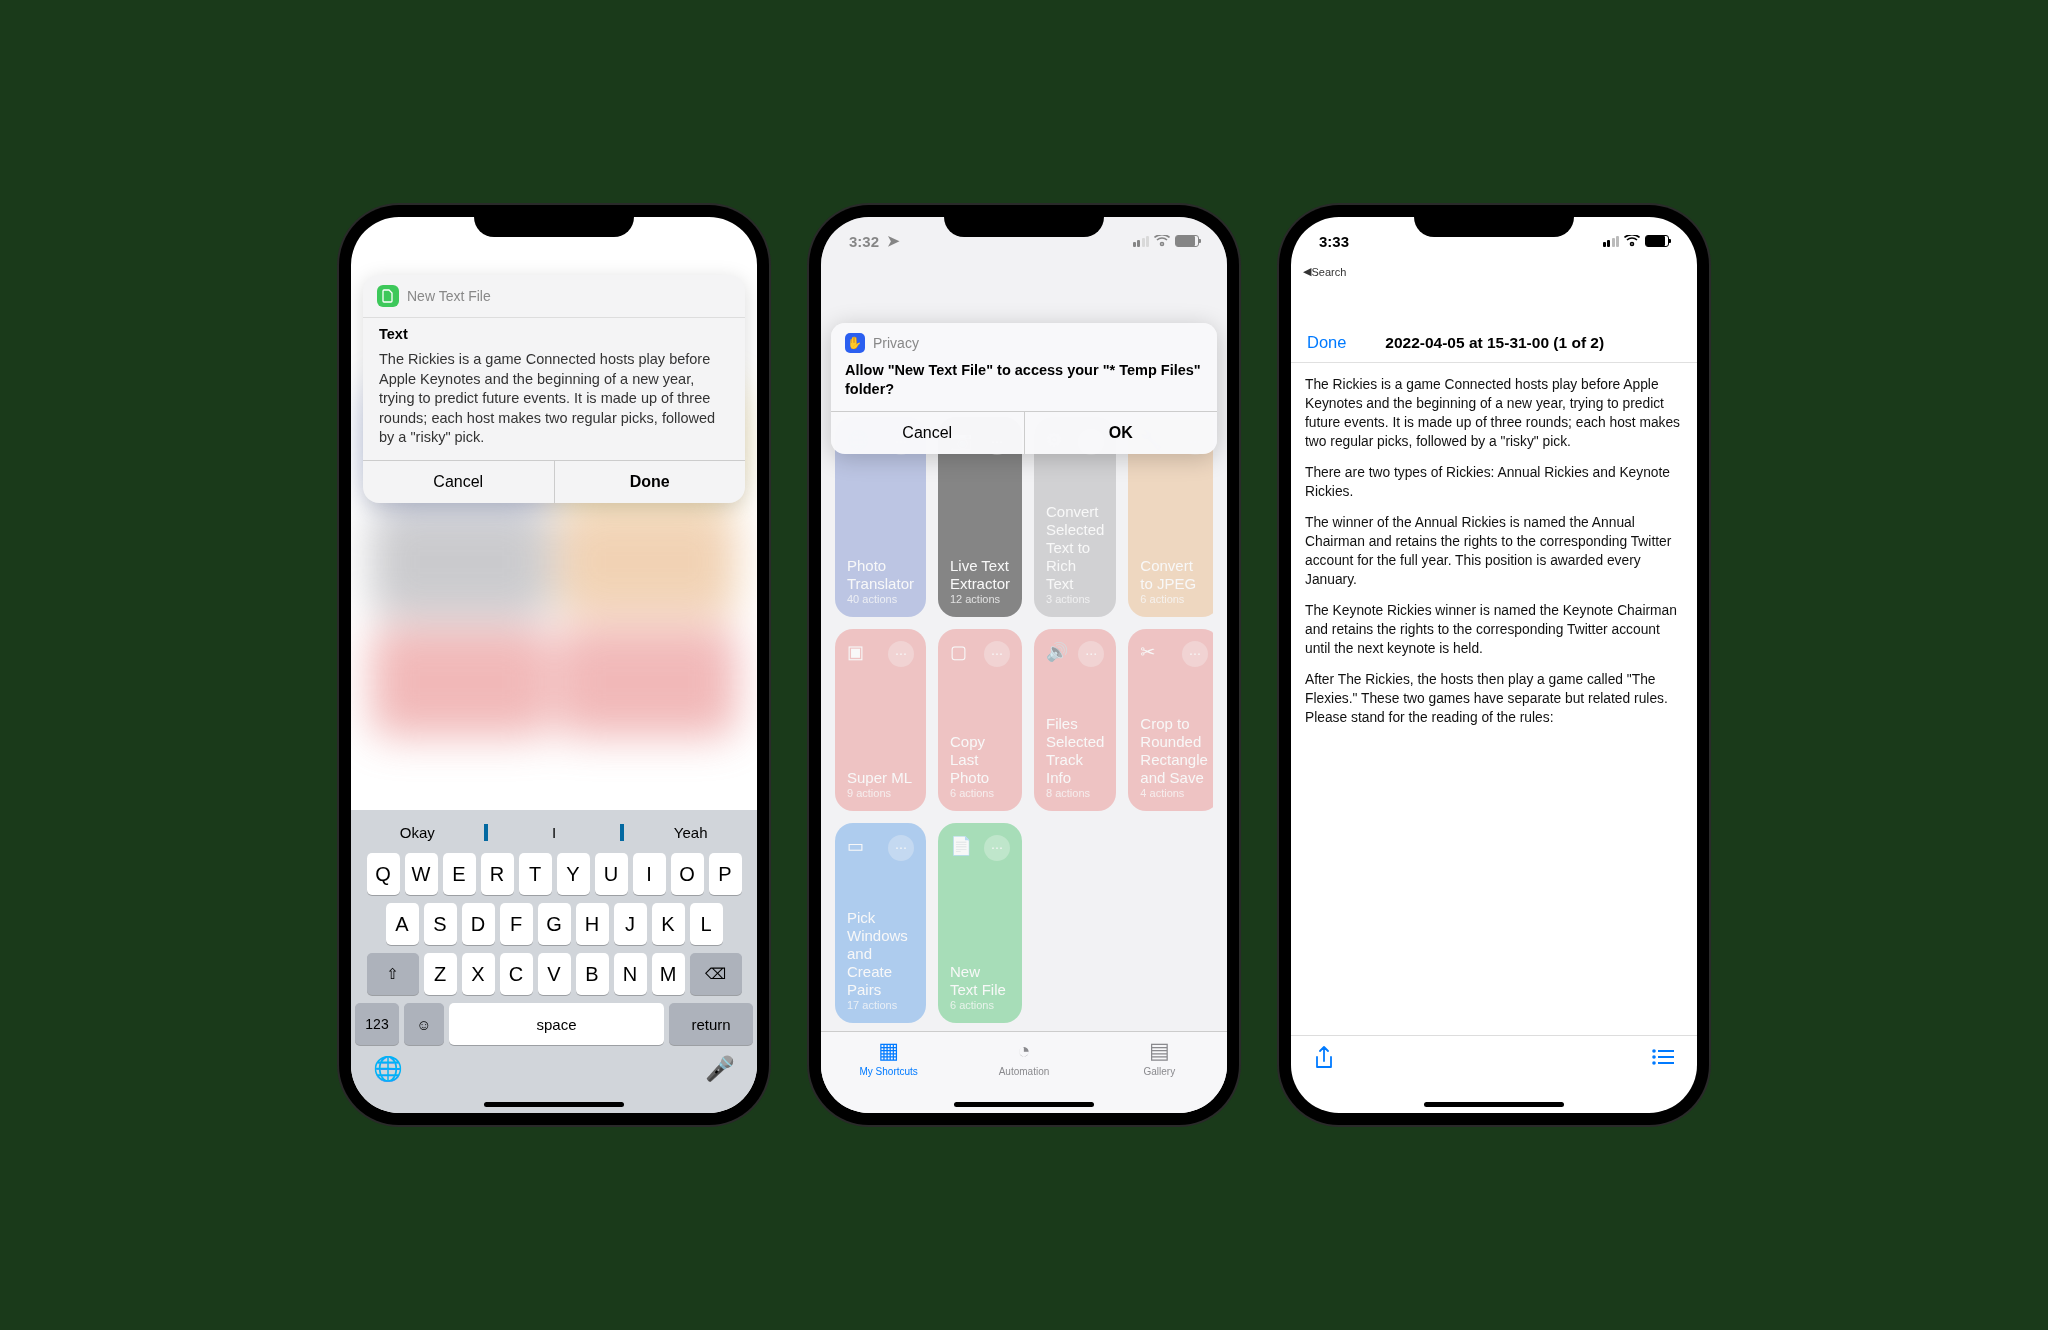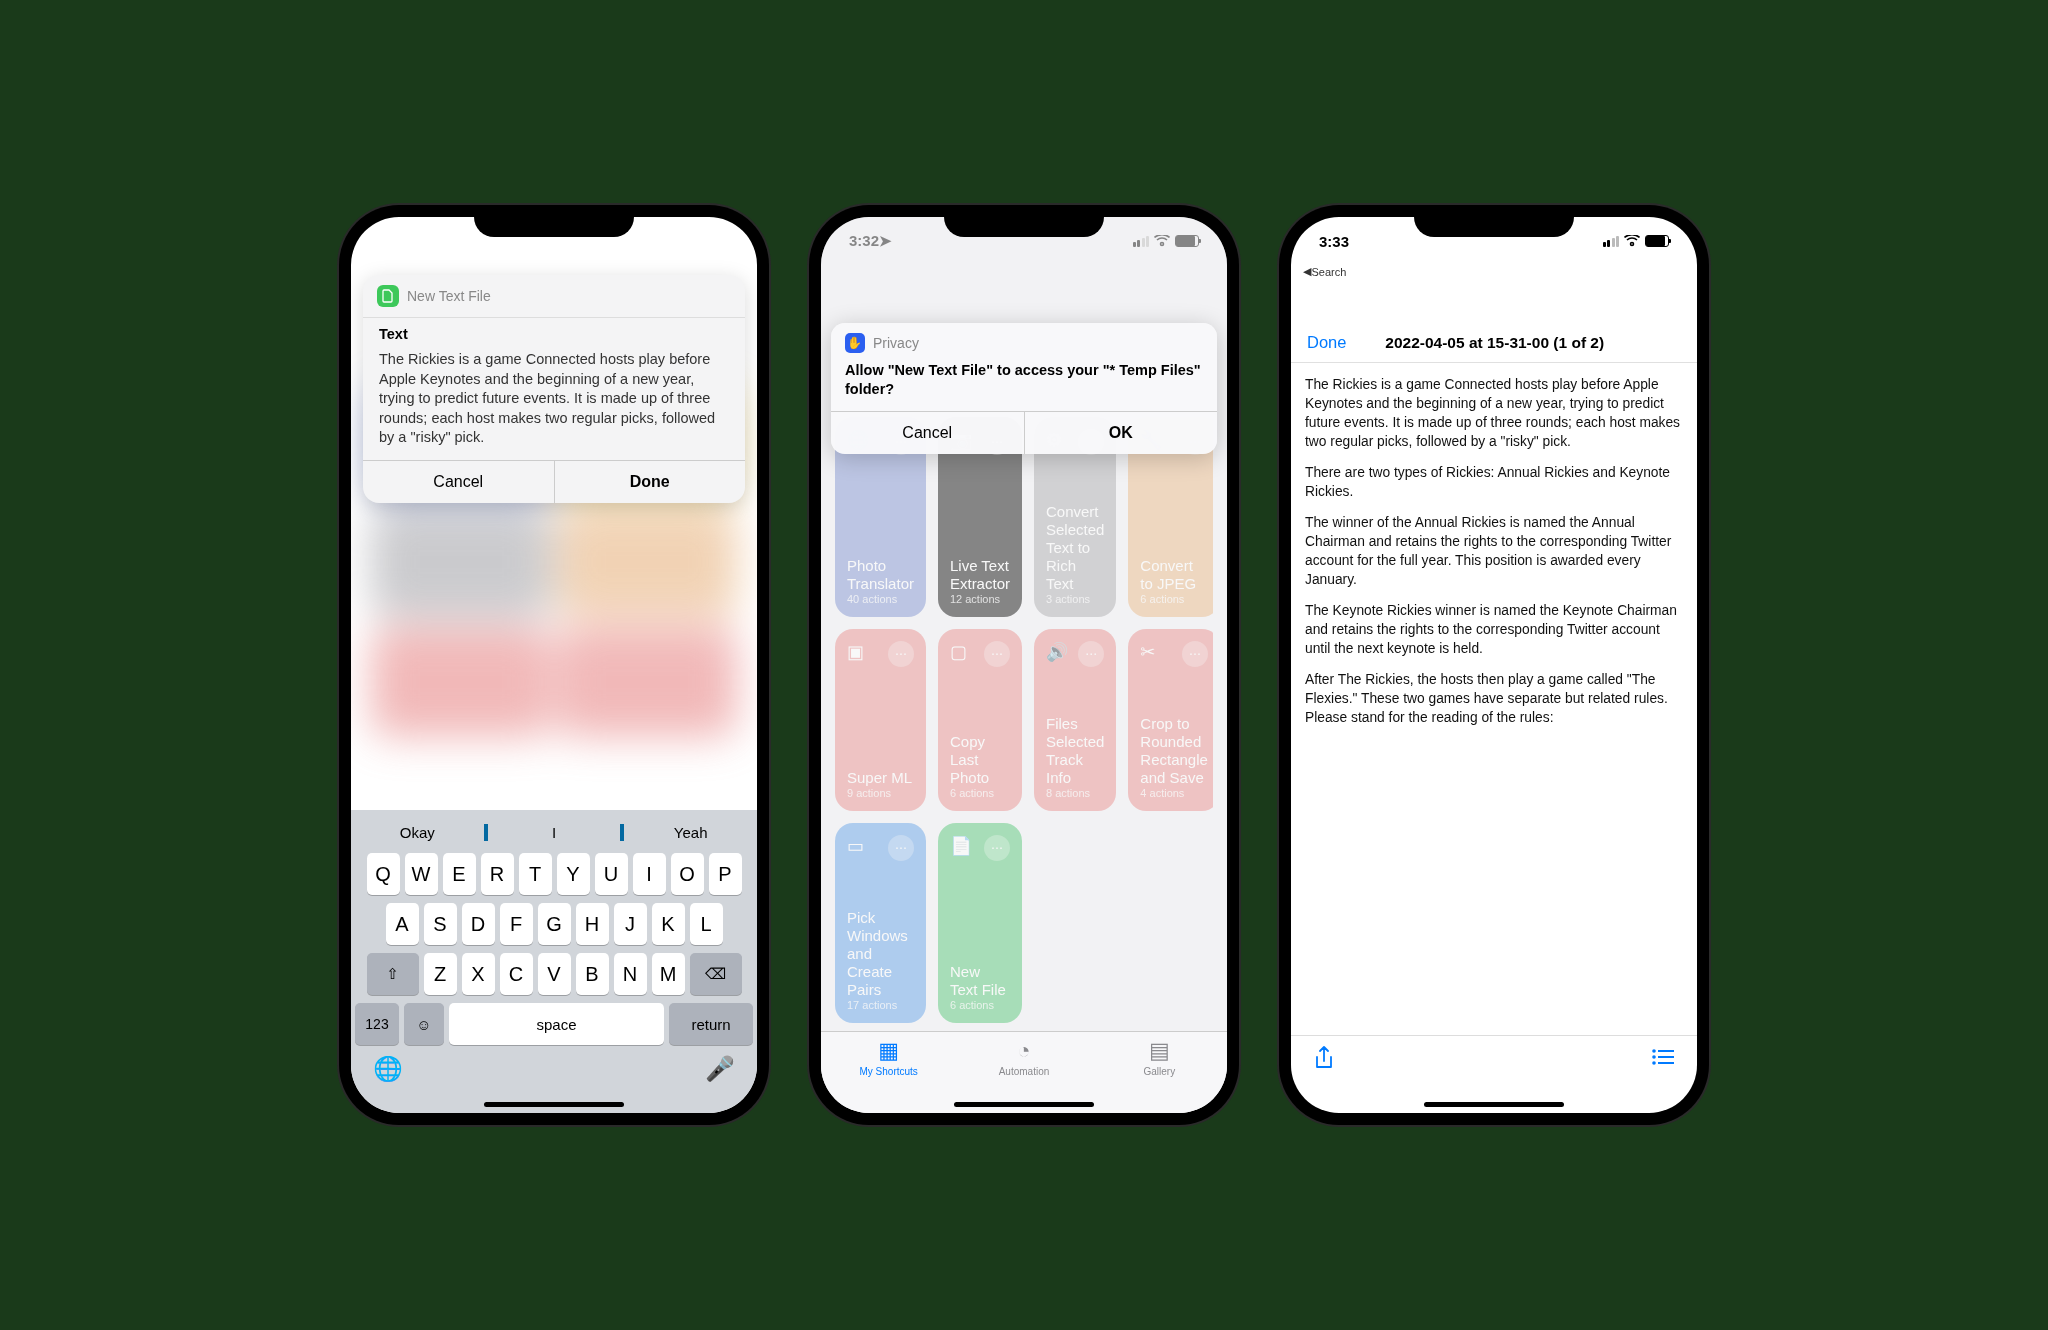--- a/index.html
+++ b/index.html
@@ -43,21 +43,21 @@
   }
   .status-bar {
     height: 48px;
     display: flex;
     justify-content: space-between;
     align-items: center;
     padding: 0 28px;
     font-size: 15px;
     font-weight: 600;
   }
-  .status-left { display: flex; gap: 0; }
+  .status-left { display: flex; align-items: center; gap: 8px; }
   .status-right { display: flex; align-items: center; gap: 5px; }
   .signal-bars { display: flex; gap: 1.5px; align-items: flex-end; }
   .sbar { width: 3px; background: #000; border-radius: 1px; }
   .sbar:nth-child(1){height:5px}.sbar:nth-child(2){height:7px}.sbar:nth-child(3){height:9px}.sbar:nth-child(4){height:11px}
   .wifi-icon { width: 16px; height: 12px; }
   .battery { width: 24px; height: 12px; border: 1.5px solid #000; border-radius: 3px; position: relative; }
   .battery::after { content:''; position:absolute; right:-3px; top:3px; width:2px; height:4px; background:#000; border-radius:0 1px 1px 0; }
   .battery-fill { width: 85%; height: 100%; background:#000; border-radius:1px; }
   .home-ind { position:absolute; bottom:6px; left:50%; transform:translateX(-50%); width:140px; height:5px; background:#000; border-radius:3px; }
 

